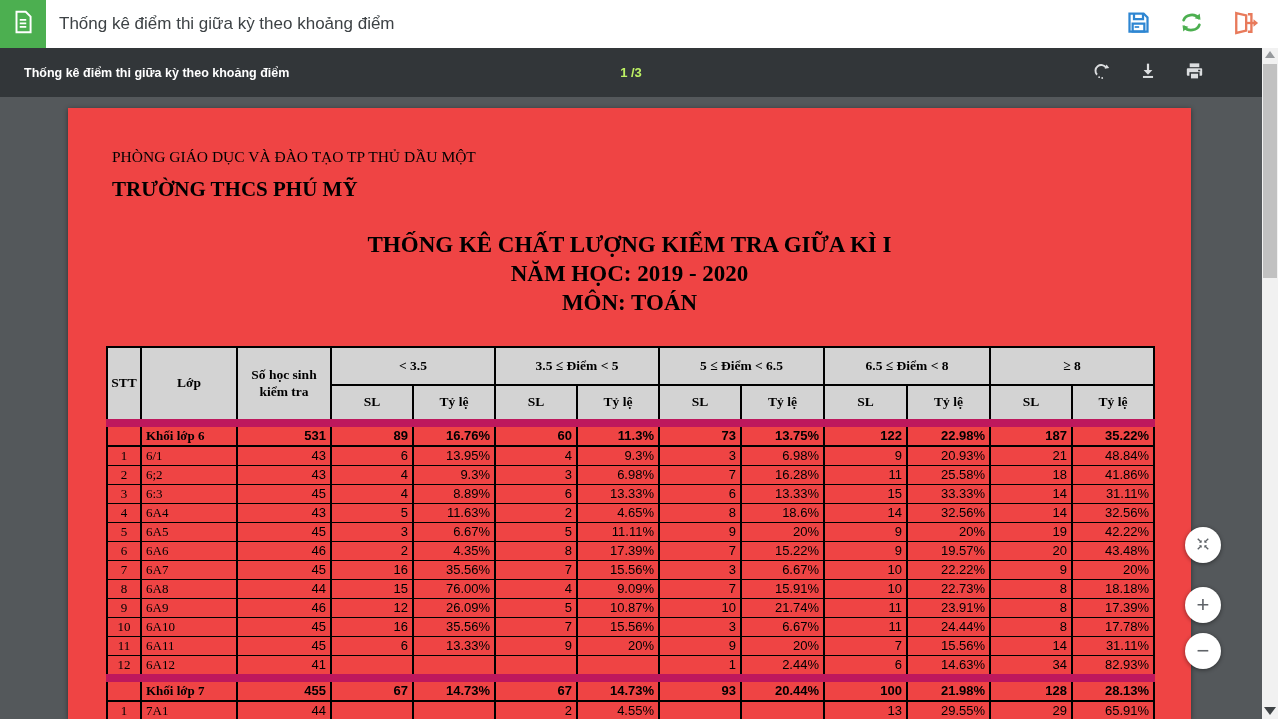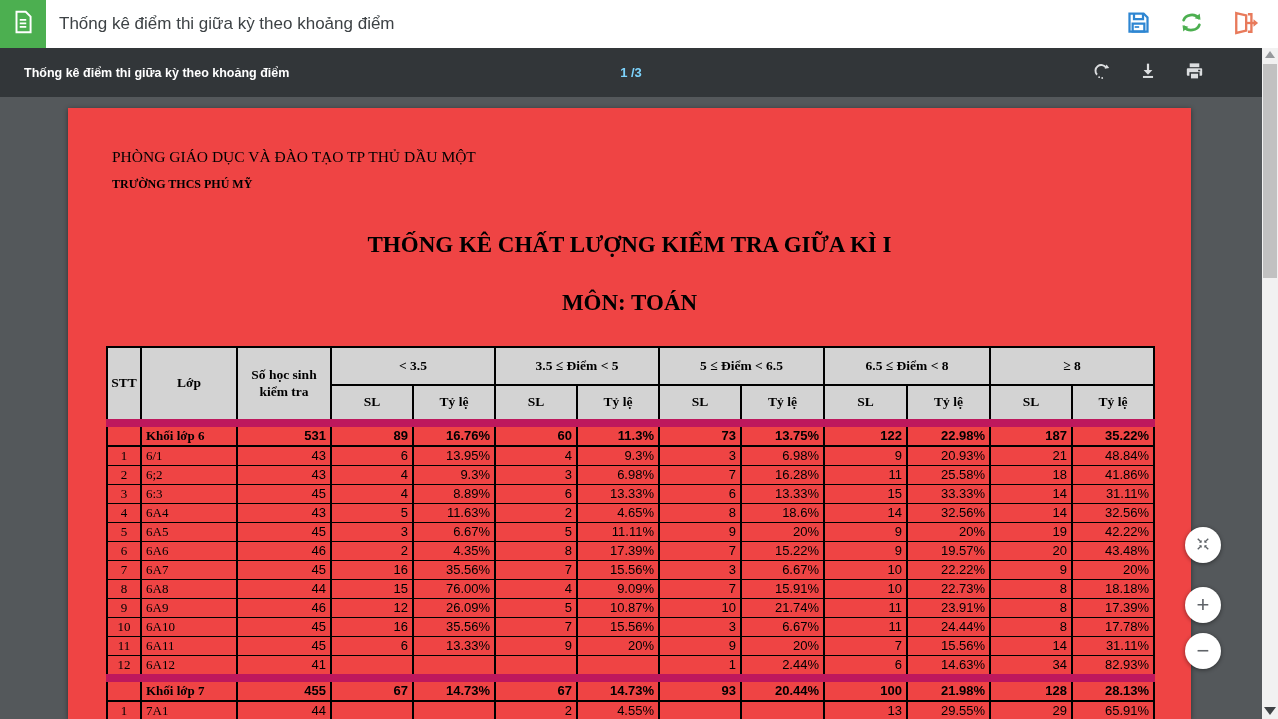--- a/index.html
+++ b/index.html
@@ -17,32 +17,32 @@
   .icon-btn { background: none; border: none; padding: 0; margin: 0; cursor: pointer;
               display: flex; align-items: center; justify-content: center; }
 
   
   .pdf-toolbar { position: absolute; top: 48px; left: 0; width: 1262px; height: 49px;
                  background: #323639; z-index: 5; }
   .pdf-title { position: absolute; left: 24px; top: 0; height: 49px; display: flex; align-items: center;
                color: #ffffff; font-weight: bold; font-size: 12.5px; }
   .page-indicator { position: absolute; left: 0; width: 1262px; top: 0; height: 49px;
                     display: flex; align-items: center; justify-content: center;
-                    color: #7dd3fc; font-weight: bold; font-size: 13px; pointer-events: none; }
+                    color: #bef264; font-weight: bold; font-size: 13px; pointer-events: none; }
   .toolbar-actions { position: absolute; right: 56px; top: 0; height: 49px;
                      display: flex; align-items: center; gap: 24px; }
 
   
   .page { position: absolute; left: 68px; top: 108px; width: 1123px; height: 611px;
           background: #ef4444; box-shadow: 0 1px 5px rgba(0,0,0,0.45); overflow: hidden;
           color: #000; }
   .org-line1 { position: absolute; left: 44px; top: 40px; font-family: "Liberation Serif", serif;
                font-size: 15.5px; }
   .org-line2 { position: absolute; left: 44px; top: 69px; font-family: "Liberation Serif", serif;
-               font-size: 12px; font-weight: bold; }
+               font-size: 21px; font-weight: bold; }
   .doc-title { position: absolute; left: 0; width: 1123px; text-align: center;
                font-family: "Liberation Serif", serif; font-size: 23px; font-weight: bold; }
   .t1 { top: 124px; } .t2 { top: 153px; } .t3 { top: 182px; }
 
   
   .table-wrap { position: absolute; left: 38px; top: 238px; }
   .score-table { border-collapse: collapse; table-layout: fixed; width: 1047px;
                  border: 2px solid #000; }
   .score-table th { background: #d3d3d3; border: 2px solid #000; padding: 0 2px;
                     font-family: "Liberation Serif", serif; font-size: 13.5px;
@@ -160,20 +160,21 @@
           </svg>
         </span>
       </button>
     </div>
   </div>
 
   <div class="page">
     <div class="org-line1">PHÒNG GIÁO DỤC VÀ ĐÀO TẠO TP THỦ DẦU MỘT</div>
     <div class="org-line2">TRƯỜNG THCS PHÚ MỸ</div>
     <div class="doc-title t1">THỐNG KÊ CHẤT LƯỢNG KIỂM TRA GIỮA KÌ I</div>
+    <div class="doc-title t2">NĂM HỌC: 2019 - 2020</div>
     <div class="doc-title t3">MÔN: TOÁN</div>
 
     <div class="table-wrap">
       <table class="score-table">
         <colgroup>
           <col style="width:34px">
             <col style="width:96px">
             <col style="width:94px">
           <col style="width:82px">
             <col style="width:82px">

